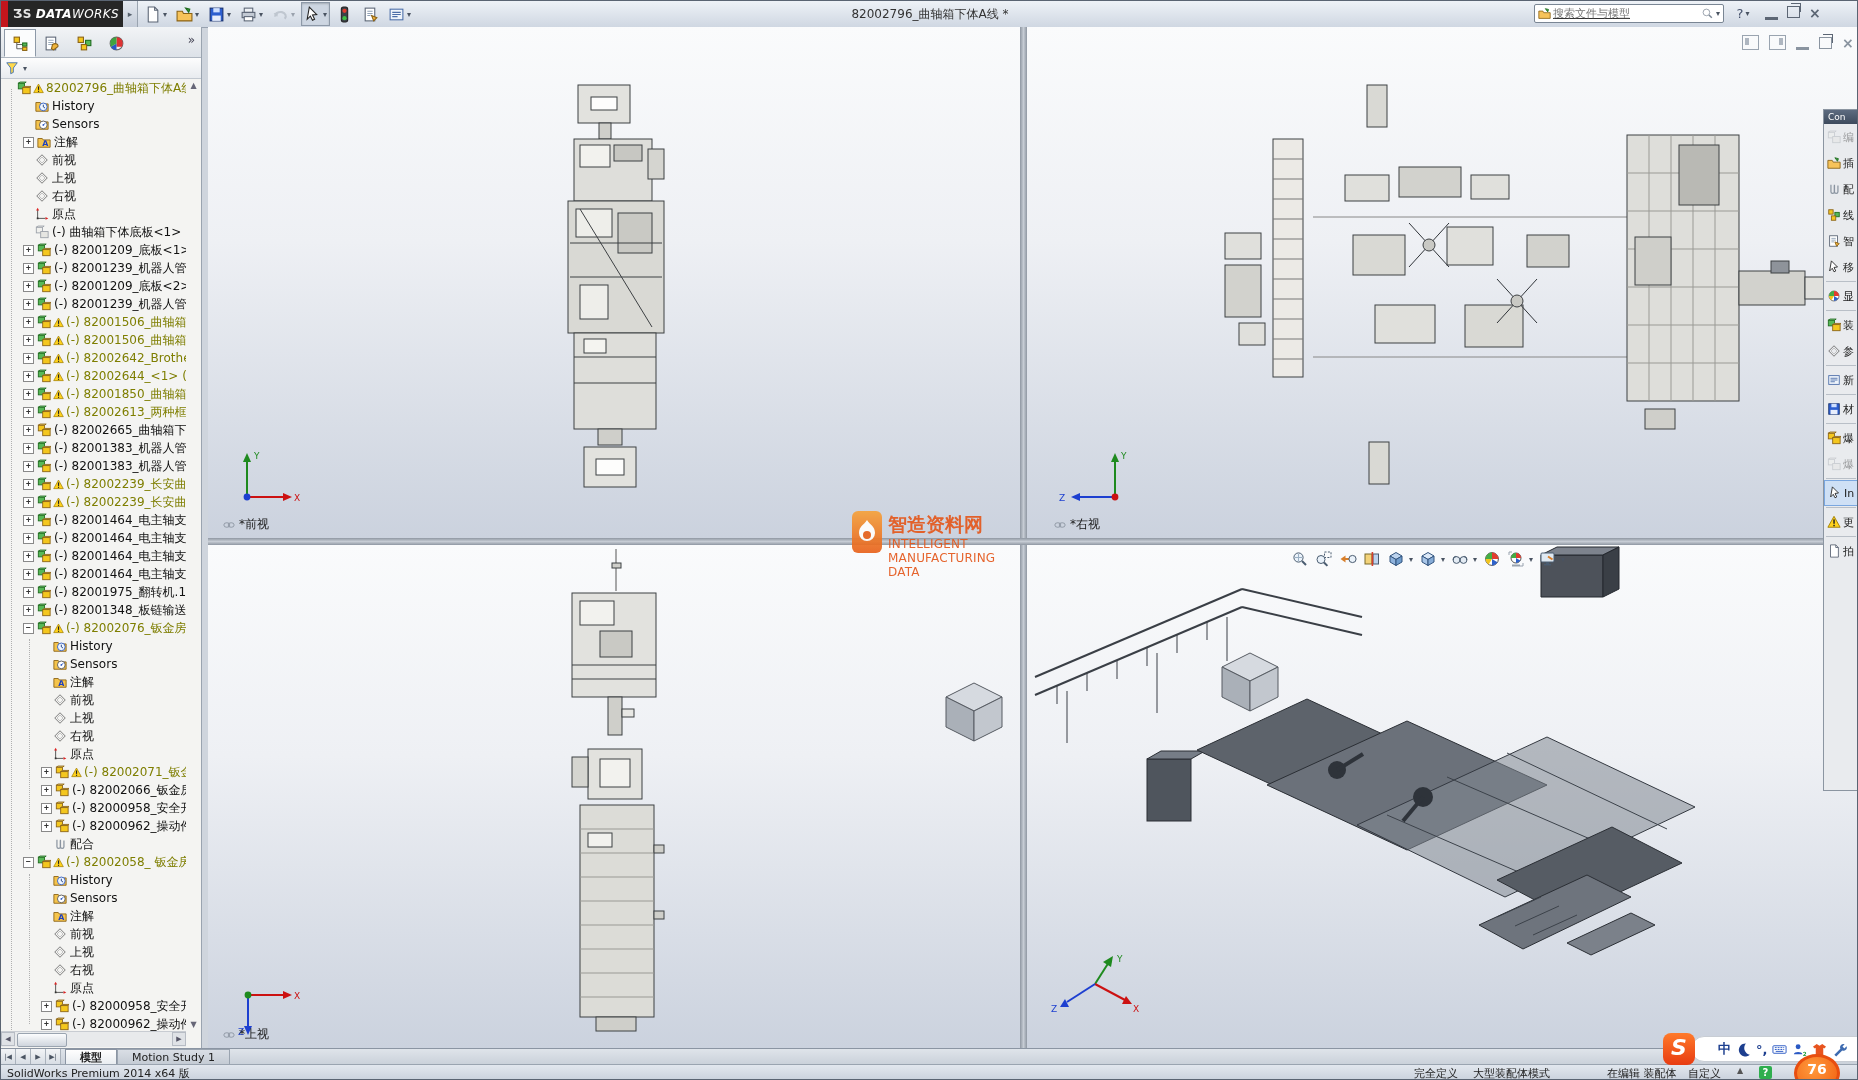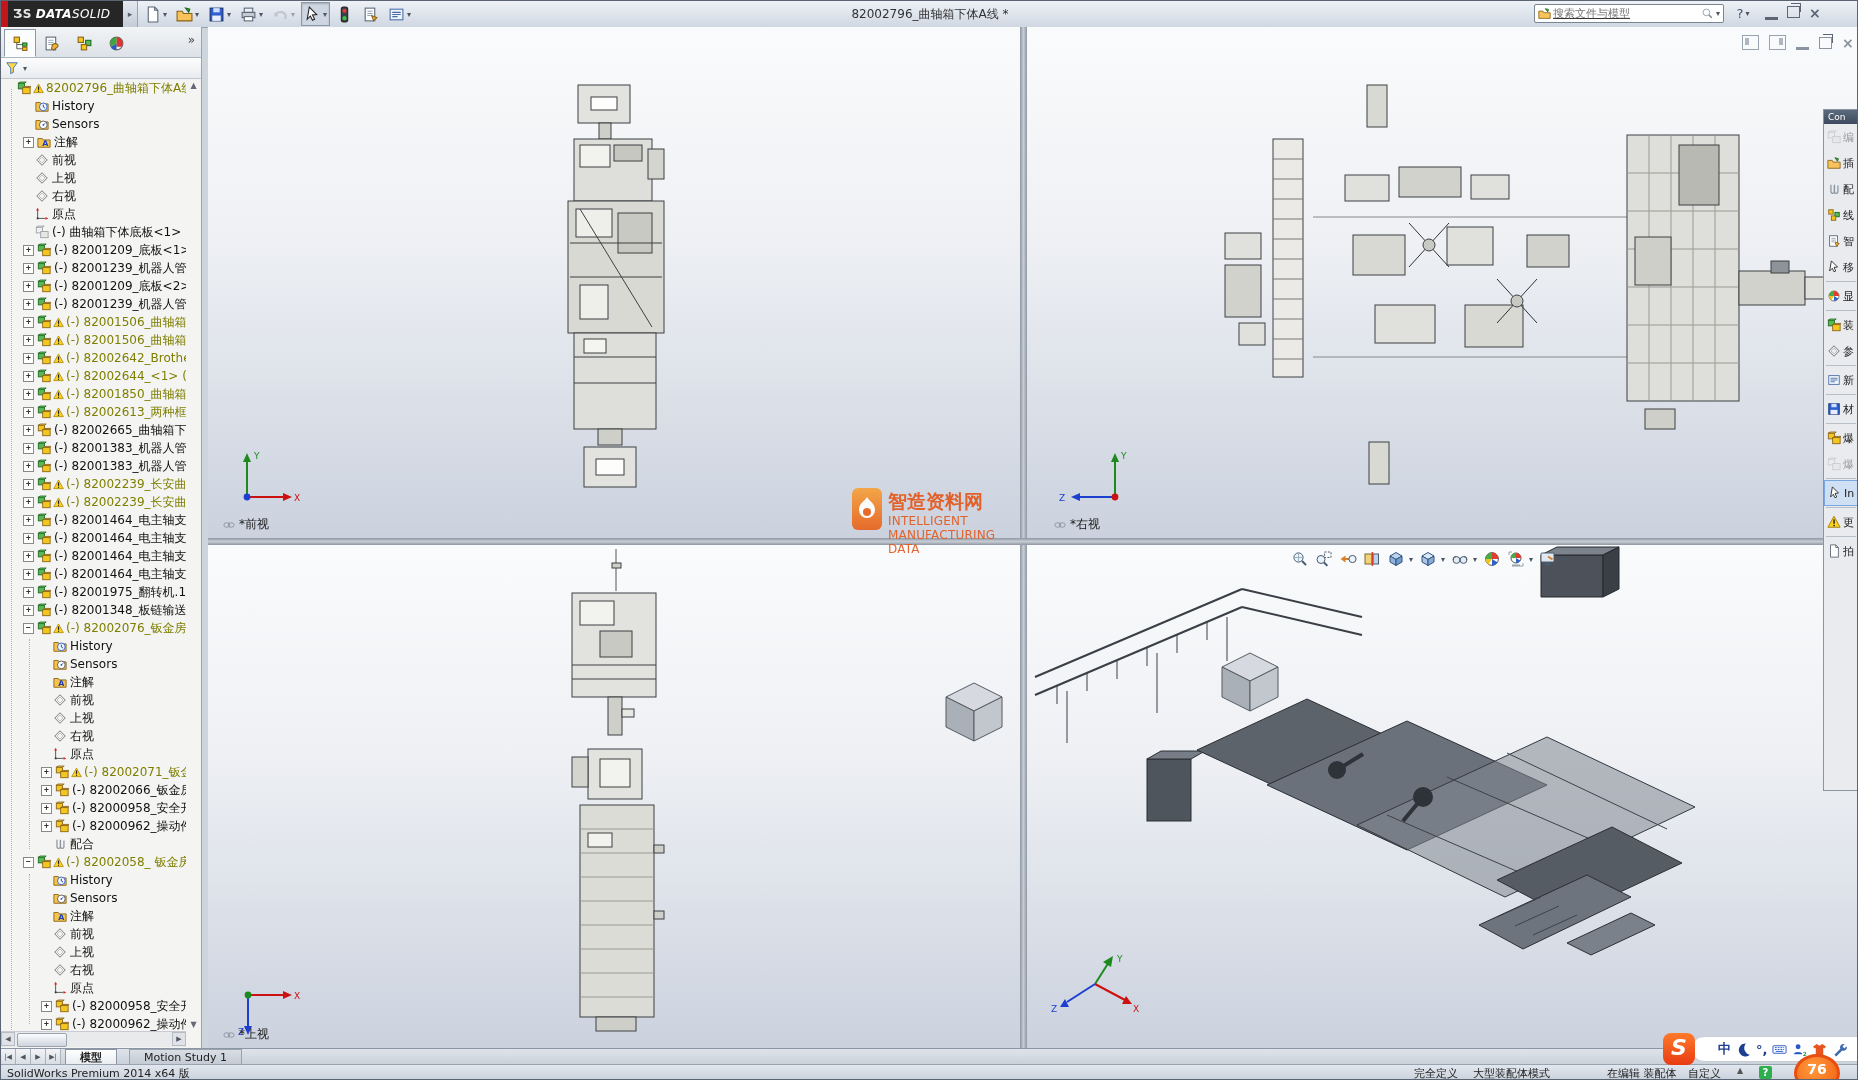--- a/index.html
+++ b/index.html
@@ -70,41 +70,41 @@
   .split-v{position:absolute;left:812px;top:0;width:7px;height:1021px;background:linear-gradient(90deg,#8f97a2,#c6ccd4,#8f97a2);}
   .split-h{position:absolute;left:0;top:511px;width:1651px;height:7px;background:linear-gradient(#8f97a2,#c6ccd4,#8f97a2);}
   .vplabel{position:absolute;display:flex;align-items:center;gap:3px;font-size:12px;color:#1b1b1b;}
   .docctl{position:absolute;left:1534px;top:8px;display:flex;gap:10px;align-items:center;color:#8a94a0;}
   .dsplit{width:15px;height:13px;border:1px solid #9aa4b0;position:relative;}
   .dsplit::before{content:"";position:absolute;top:2px;width:4px;height:7px;background:#aeb6c0;}
   .dsplit.l::before{left:2px;} .dsplit.r::before{right:2px;}
   #headsup{position:absolute;left:1083px;top:520px;height:24px;display:flex;align-items:center;gap:6px;}
   .hu{display:flex;align-items:center;gap:2px;}
   
-  .watermark{position:absolute;left:644px;top:461px;width:170px;height:62px;display:flex;gap:6px;opacity:.92;z-index:30;}
+  .watermark{position:absolute;left:644px;top:484px;width:170px;height:62px;display:flex;gap:6px;opacity:.92;z-index:30;}
   .wm-logo{width:42px;height:42px;border-radius:6px;background:linear-gradient(#f6a23c,#e8621c);
     display:flex;align-items:center;justify-content:center;}
   .wm-title{font-size:19px;font-weight:bold;color:#e4581c;line-height:26px;}
   .wm-sub{font-size:12px;color:#e4581c;letter-spacing:.2px;}
   
   .rightbar{position:absolute;left:1822px;top:108px;width:36px;height:682px;background:#e9ebee;
     border:1px solid #8b95a1;box-sizing:border-box;z-index:25;}
   .rb-head{height:14px;background:linear-gradient(#5d6b80,#3d4a5d);color:#fff;font-size:9px;line-height:14px;padding-left:4px;}
   .rb-item{height:26px;display:flex;align-items:center;gap:2px;padding-left:3px;font-size:11px;color:#222;box-sizing:border-box;}
   .rb-item.disabled{opacity:.4;}
   .rb-item.pressed{background:#cfe0f5;border:1px solid #7aa7e0;}
   .rb-sep{height:1px;background:#b9bfc7;margin:1px 2px;}
   
   .tabsrow{position:absolute;left:0;top:1047px;width:1858px;height:16px;background:linear-gradient(#dfe4ea,#c9d0d9);
     border-top:1px solid #8b95a3;display:flex;align-items:stretch;}
   .navbtn{width:14px;border-right:1px solid #aab2bc;background:linear-gradient(#f2f4f6,#d6dce3);
     font-size:7px;color:#4a5462;display:flex;align-items:center;justify-content:center;}
   .dtab{padding:0 14px;font-size:11px;display:flex;align-items:center;color:#222;}
   .dtab.active{background:linear-gradient(#fefefe,#e8ecf0);border:1px solid #8b95a3;border-bottom:none;font-weight:bold;margin-left:4px;}
-  .dtab.idle{background:linear-gradient(#d9dee5,#c3cad3);border:1px solid #9aa4b0;border-bottom:none;margin-left:12px;}
+  .dtab.idle{background:linear-gradient(#d9dee5,#c3cad3);border:1px solid #9aa4b0;border-bottom:none;margin-left:0;}
   .statusbar{position:absolute;left:0;top:1063px;width:1858px;height:17px;background:linear-gradient(#e2e7ee,#c7cfda);
     border-top:1px solid #9aa4b0;font-size:11px;color:#222;}
   .sb{position:absolute;top:1px;white-space:nowrap;}
   .helpbox{display:inline-block;width:13px;height:13px;background:#2fae4e;color:#fff;font-size:10px;font-weight:bold;
     text-align:center;line-height:13px;border-radius:2px;}
   
   .ime{position:absolute;left:1690px;top:1035px;width:168px;height:26px;background:#fff;border:1px solid #c8cdd4;
     border-radius:13px 0 0 13px;display:flex;align-items:center;gap:5px;padding-left:26px;box-sizing:border-box;z-index:40;}
   .ime-logo{position:absolute;left:1662px;top:1032px;width:32px;height:32px;background:linear-gradient(#ff7a2a,#e83c12);
     border-radius:8px;color:#fff;font-weight:bold;font-size:22px;font-style:italic;text-align:center;line-height:30px;z-index:41;}
@@ -312,21 +312,21 @@
     <symbol id="im-wrench" viewBox="0 0 16 16">
           <path d="M13.5 2.5a3.5 3.5 0 0 0-4.6 4.6L2.5 13.5l2 2 6.4-6.4a3.5 3.5 0 0 0 4.6-4.6l-2.3 2.3-2-2z" fill="#3e6bb0"></path>
         </symbol>
   </defs>
 </svg>
 
 <div class="titlebar">
   <div class="swlogo">
     <span class="ds">ƷS</span>
     <span class="b1">DATA</span>
-        <span>SOLID</span>
+        <span>WORKS</span>
   </div>
   <div class="logo-fly">▸</div>
   <div id="main-toolbar">
         <div class="tbtn">
           <svg width="17" height="17">
             <use href="#i-new"></use>
           </svg>
           <span class="caret">▾</span>
         </div>
         <div class="tbtn">

